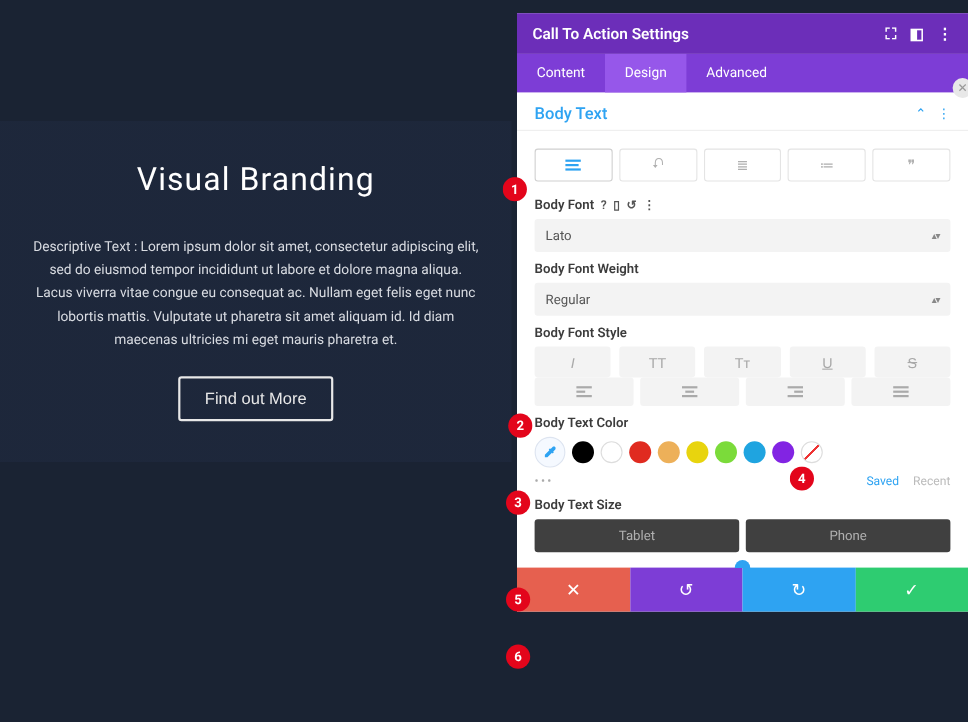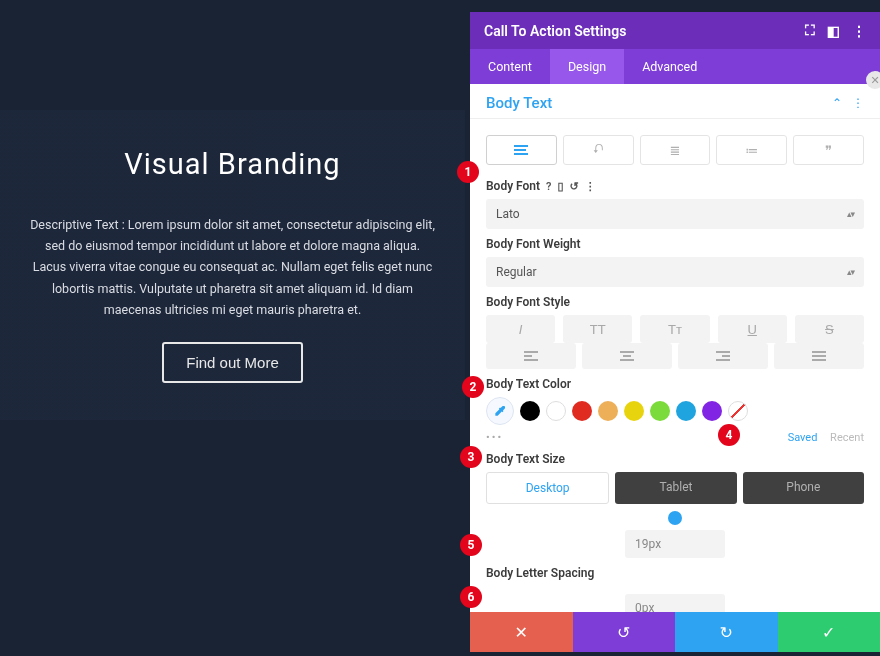--- a/index.html
+++ b/index.html
@@ -1,21 +1,21 @@
 <!DOCTYPE html>
 <html><head>
 <meta charset="utf-8">
 <style>
 * { box-sizing: border-box; margin: 0; padding: 0; }
 body { font-family: -apple-system, BlinkMacSystemFont, "Segoe UI", Roboto, sans-serif; background: #1a2333; width: 880px; height: 656px; overflow: hidden; position: relative; }
 .bg-area { position: absolute; left: 0; top: 110px; width: 465px; height: 310px; background: linear-gradient(rgba(30,40,60,.85),rgba(30,40,60,.85)); display:flex; flex-direction:column; align-items:center; justify-content:center; padding: 20px 30px; text-align:center; }
 .bg-title { color:#fff; font-size:29px; font-weight:400; letter-spacing:1px; margin-bottom:33px; }
 .bg-desc { color:#d9dce2; font-size:12.5px; line-height:1.7; max-width:420px; margin-bottom:22px; }
 .bg-btn { background: transparent; border:2px solid #e8e8e8; color:#e8e8e8; padding:10px 22px; font-size:15px; border-radius:3px; }
-.panel { position:absolute; top:12px; right:0; width:410px; background:#fff; display:flex; flex-direction:column; height:640px; }
+.panel { position:absolute; top:12px; right:0; width:410px; background:#fff; display:flex; flex-direction:column; height:544px; }
 .panel-header { background:#6c2eb9; color:#fff; padding:10px 14px; display:flex; align-items:center; justify-content:space-between; font-size:14px; font-weight:600; }
 .header-icons { display:flex; gap:14px; align-items:center; }
 .header-icons span { font-size:14px; cursor:pointer; }
 .tabs { background:#7d3dd6; display:flex; }
 .tab { color:#fff; padding:10px 18px; font-size:12.5px; cursor:pointer; }
 .tab.active { background:#9657ea; }
 .section-head { display:flex; justify-content:space-between; align-items:center; padding:10px 16px 6px; border-bottom:1px solid #eee; }
 .section-title { color:#2ea3f2; font-size:15px; font-weight:500; }
 .section-head-icons { display:flex; gap:10px; color:#2ea3f2; font-size:12px; align-items:center;}
 .scroll { overflow-y:auto; flex:1; padding: 8px 16px 8px; }
@@ -192,21 +192,20 @@
     <div class="color-sub">
       <span class="dots">•••</span>
       <span>
         <span class="saved">Saved</span>
         <span class="recent">Recent</span>
       </span>
     </div>
 
     <div class="field-label">Body Text Size</div>
     <div class="device-tabs">
-      <div class="device-tab active">Desktop</div>
       <div class="device-tab">Tablet</div>
       <div class="device-tab">Phone</div>
     </div>
     <div class="slider-row">
       <div class="slider-track">
           <div class="slider-thumb" id="thumb-size" style="left: 19%;"></div>
         </div>
       <div class="slider-val">19px</div>
     </div>
 

